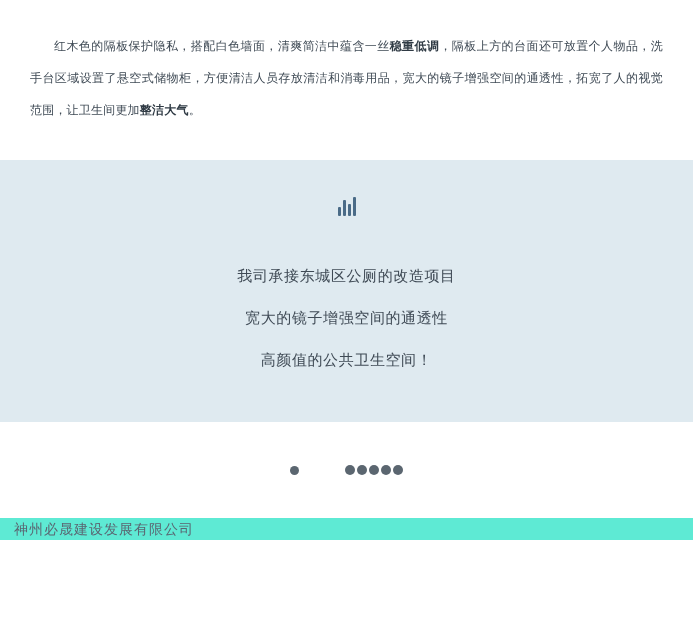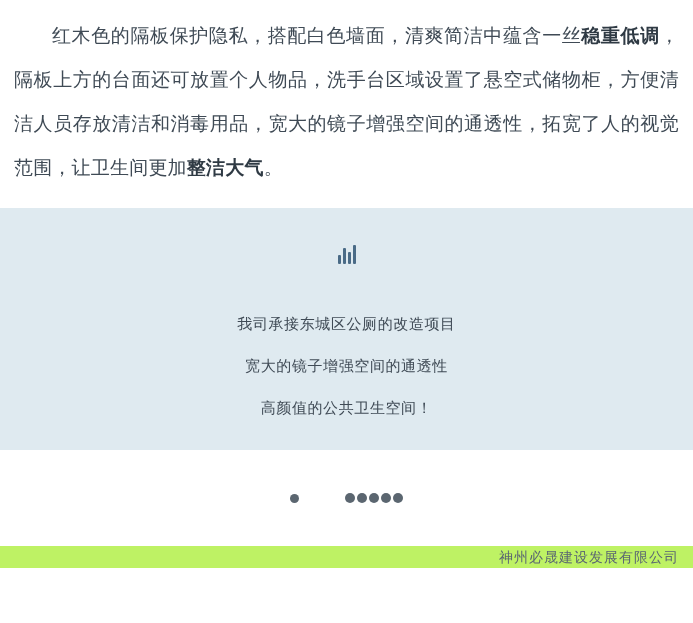--- a/index.html
+++ b/index.html
@@ -20,37 +20,37 @@
     height: 623px;
     background: #ffffff;
   }
 
   
   .intro-block {
     padding: 14px 14px 18px 14px;
     background: #ffffff;
   }
   .intro-text {
-    font-size: 19px;
-    line-height: 44px;
+    font-size: 12px;
+    line-height: 32px;
     color: #3f4a55;
     text-align: justify;
     text-indent: 2em;
     letter-spacing: 0.2px;
-    margin: 0;
+    margin: 16px;
   }
   .intro-text b {
     font-weight: bold;
     color: #2f3a44;
   }
 
   
   .panel {
     background: #dfeaf0;
-    padding: 18px 14px 20px 14px;
+    padding: 18px 14px 48px 14px;
   }
   .divider-icon {
     display: flex;
     justify-content: center;
     align-items: flex-end;
     height: 34px;
     margin-top: 4px;
     margin-bottom: 10px;
   }
   .bars {
@@ -74,21 +74,21 @@
     margin-top: 46px;
     text-align: center;
   }
   .panel-lines p {
     margin: 0 0 14px 0;
     font-size: 15px;
     line-height: 28px;
     color: #3f4a55;
     letter-spacing: 0.6px;
   }
-  .panel-lines p:last-child { margin-bottom: 8px; }
+  .panel-lines p:last-child { margin-bottom: 0; }
 
   
   .dots-row {
     height: 96px;
     display: flex;
     align-items: center;
     justify-content: center;
     gap: 46px;
     background: #ffffff;
   }
@@ -105,23 +105,23 @@
   .dot-group i {
     display: block;
     width: 10px;
     height: 10px;
     border-radius: 50%;
     background: #5b6670;
   }
 
   
   .footer {
-    text-align: right;
+    text-align: left;
     padding: 0 14px;
-    background: #bef264;
+    background: #5eead4;
   }
   .footer p {
     margin: 0 0 15px 0;
     font-size: 14px;
     line-height: 22px;
     color: #5a6672;
     letter-spacing: 1px;
   }
 </style>
 </head>

